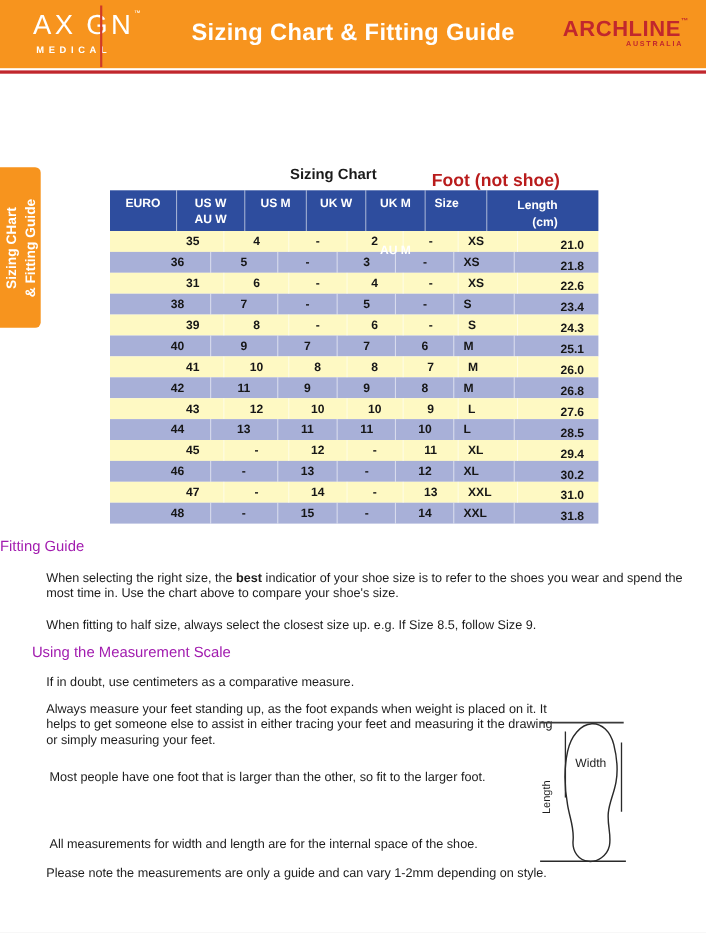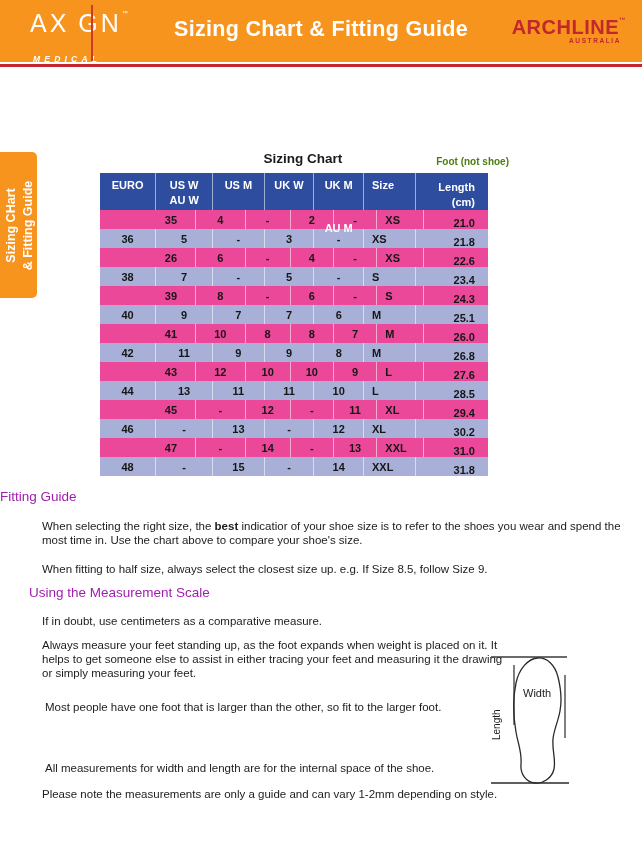--- a/index.html
+++ b/index.html
@@ -8,47 +8,47 @@
     font-family:"Liberation Sans","DejaVu Sans",sans-serif;color:#1d1d1d;
     overflow:hidden;margin:0 auto;
   }
   
   .header{position:absolute;left:0;top:0;width:642px;height:62px;background:#F7941E;}
   .header-rule{position:absolute;left:0;top:64px;width:642px;height:3px;background:#C1272D;}
   .axign-logo{position:absolute;left:30px;top:9px;width:118px;height:48px;color:#fff;}
   .axign-word{font-size:25px;letter-spacing:3px;font-weight:400;display:flex;align-items:flex-start;}
   .axign-gap{display:inline-block;width:9px;}
   .axign-tm{font-size:6px;margin-top:1px;}
-  .axign-sub{font-size:8.5px;font-weight:bold;letter-spacing:4.2px;margin-top:16px;padding-left:3px;font-style:italic;}
+  .axign-sub{font-size:8.5px;font-weight:bold;letter-spacing:4.2px;margin-top:2px;padding-left:3px;}
   .axign-bar{position:absolute;left:61px;top:-4px;width:2px;height:56px;background:#cf3a28;}
   .main-title{position:absolute;left:0;top:17px;width:642px;text-align:center;
     color:#fff;font-weight:bold;font-size:21.5px;letter-spacing:0.3px;}
   .archline-logo{position:absolute;right:16px;top:17px;text-align:right;color:#C1272D;}
   .archline-word{font-size:20px;font-weight:bold;letter-spacing:0.5px;line-height:1;}
   .archline-tm{font-size:6.5px;vertical-align:top;}
   .archline-sub{font-size:6.5px;font-weight:bold;letter-spacing:1.6px;margin-top:0;padding-right:5px;}
   
   .side-tab{position:absolute;left:0;top:152px;width:37px;height:146px;background:#F7941E;
     border-radius:0 5px 5px 0;}
   .side-tab-text{position:absolute;left:-54.5px;top:54.5px;width:146px;height:37px;
     transform:rotate(-90deg);color:#fff;font-weight:bold;font-size:12.5px;line-height:1.3;
     text-align:center;display:flex;flex-direction:column;justify-content:center;}
   
   .chart-title{position:absolute;left:100px;top:151px;width:406px;text-align:center;
     font-size:13.5px;font-weight:bold;color:#1a1a1a;}
-  .foot-label{position:absolute;right:133px;top:156px;font-size:10px;font-weight:bold;color:#4d7c0f;text-align:center;}
-  
-  .size-table{position:absolute;left:100px;top:173px;width:388px;font-size:11px;}
+  .foot-label{position:absolute;right:133px;top:156px;font-size:16px;font-weight:bold;color:#b91c1c;text-align:center;}
+  
+  .size-table{position:absolute;left:100px;top:173px;width:444px;font-size:11px;}
   .thead{display:flex;height:37px;background:#2E4D9E;color:#ffffff;font-weight:bold;}
   .th{display:flex;flex-direction:column;align-items:center;padding-top:5px;line-height:1.35;
     box-sizing:border-box;border-left:1px solid rgba(255,255,255,0.55);}
   .th:first-child{border-left:none;}
   .tr{display:flex;height:19px;}
-  .tr.odd{background:#ec4899;padding-left:47px;}
-  .tr.even{background:#A8B0D8;}
+  .tr.odd{background:#fef9c3;padding-left:47px;}
+  .tr.even{background:#A8B0D8;padding-left:32px;}
   .td{display:flex;align-items:center;justify-content:center;box-sizing:border-box;
     border-left:1px solid rgba(255,255,255,0.55);font-weight:600;color:#161616;}
   .td:first-child{border-left:none;}
   .col0{width:60px;} .col1{width:62px;} .col2{width:56px;} .col3{width:54px;}
   .col4{width:54px;gap:28px;} .col5{width:56px;text-align:center;} .col6{width:78px;}
   .th.col5,.td.col5{align-items:flex-start;justify-content:flex-start;padding-left:8px;}
   .td.col5{align-items:center;}
   .th.col6,.td.col6{align-items:flex-end;justify-content:flex-end;padding-right:13px;}
   .th.col6{align-items:flex-end;}
   
@@ -131,21 +131,21 @@
         <div class="tr even">
           <div class="td col0">36</div>
           <div class="td col1">5</div>
           <div class="td col2">-</div>
           <div class="td col3">3</div>
           <div class="td col4">-</div>
           <div class="td col5">XS</div>
           <div class="td col6">21.8</div>
         </div>
         <div class="tr odd">
-          <div class="td col0">26</div>
+          <div class="td col0">31</div>
           <div class="td col1">6</div>
           <div class="td col2">-</div>
           <div class="td col3">4</div>
           <div class="td col4">-</div>
           <div class="td col5">XS</div>
           <div class="td col6">22.6</div>
         </div>
         <div class="tr even">
           <div class="td col0">38</div>
           <div class="td col1">7</div>

